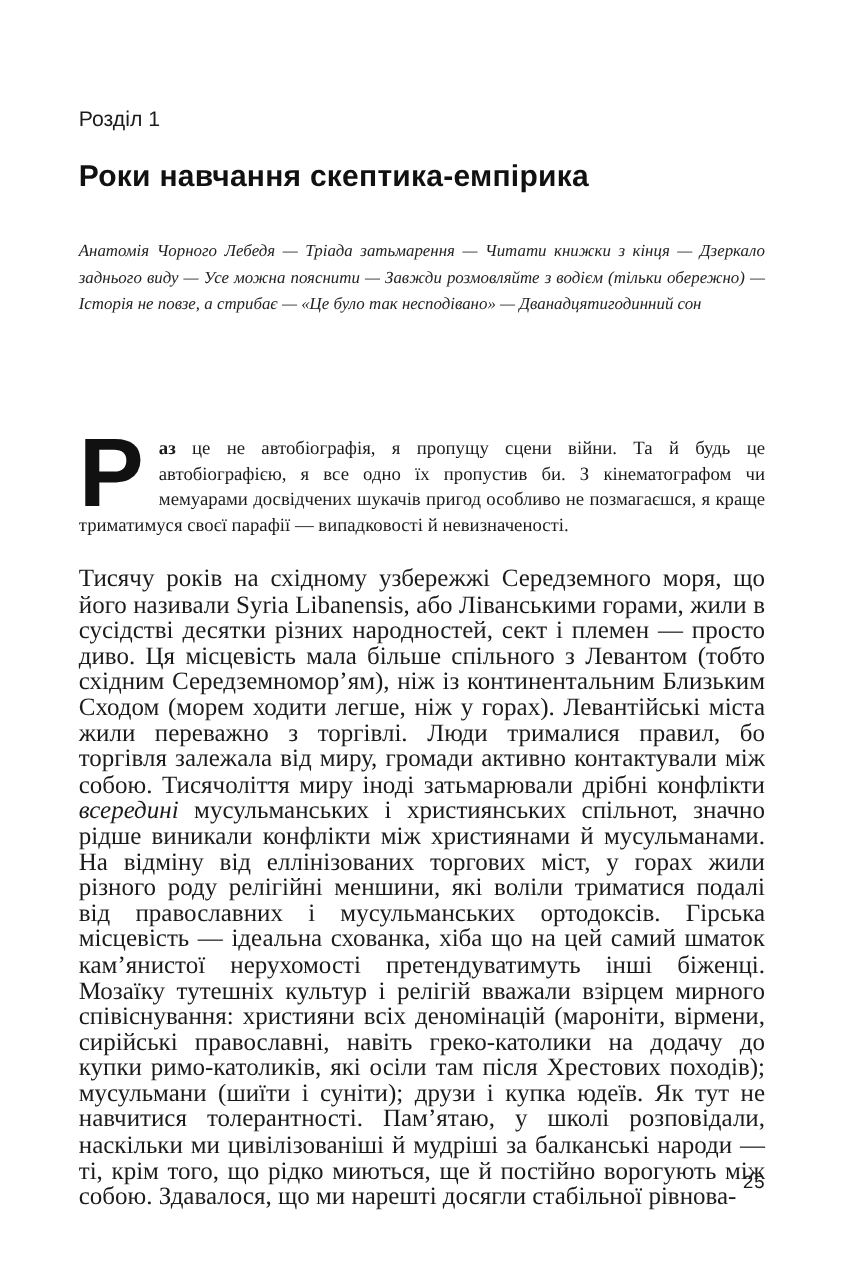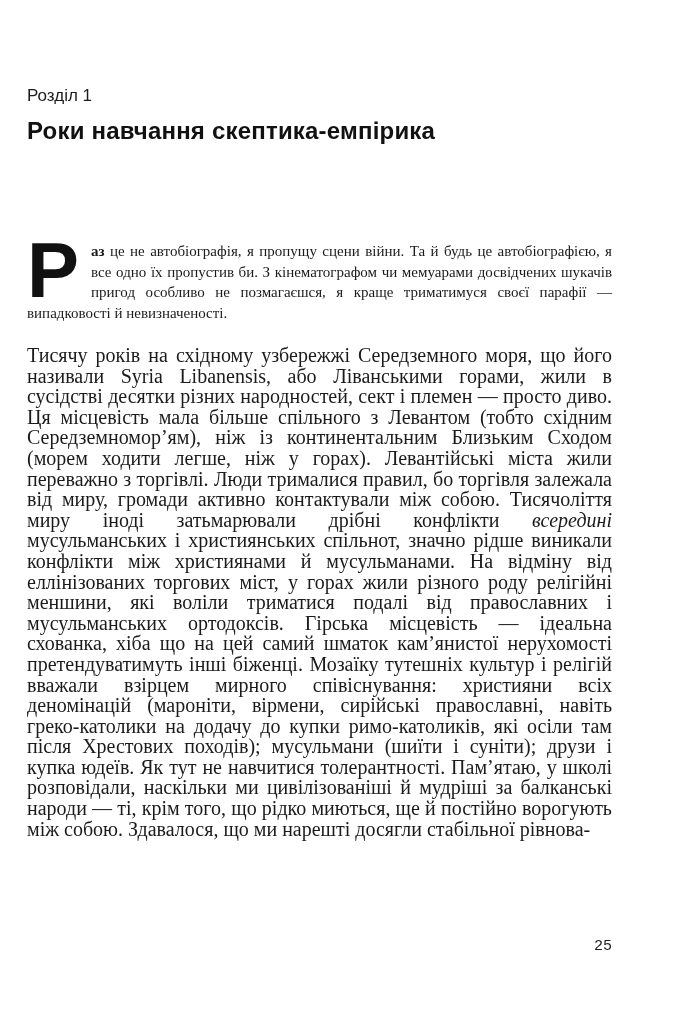--- a/index.html
+++ b/index.html
@@ -2,35 +2,35 @@
 <html lang="uk"><head>
 <meta charset="utf-8">
 <style>
   * { margin: 0; padding: 0; box-sizing: border-box; }
   html, body { background: #ffffff; }
   .page {
     width: 675px;
     height: 1024px;
     background: #ffffff;
     position: relative;
-    padding: 86px 63px 0 27px;
+    padding: 86px 63px 0 63px;
     color: #1b1b1b;
     overflow: hidden;
   }
   .chapter-label {
     font-family: "Liberation Sans", sans-serif;
     font-size: 17px;
     font-weight: 400;
     color: #1b1b1b;
   }
   .title {
     font-family: "Liberation Sans", sans-serif;
     font-size: 24px;
     font-weight: 700;
-    margin-top: 11px;
+    margin-top: 22px;
     letter-spacing: 0.2px;
     color: #111111;
   }
   .subtitle {
     font-family: "Liberation Serif", serif;
     font-style: italic;
     font-size: 13.5px;
     line-height: 21px;
     margin-top: 34px;
     text-align: justify;
@@ -82,20 +82,21 @@
 </style>
 </head>
 <body>
 
 <div class="page">
 
   <div class="chapter-label">Розділ 1</div>
 
   <h1 class="title">Роки навчання скептика-емпірика</h1>
 
+  <p class="subtitle">Анатомія Чорного Лебедя — Тріада затьмарення — Читати книжки з кінця — Дзеркало заднього виду — Усе можна пояснити — Завжди розмовляйте з водієм (тільки обережно) — Історія не повзе, а стрибає — «Це було так несподівано» — Дванадцятигодинний сон</p>
 
   <p class="intro">
     <span class="dropcap">Р</span><span class="bold-lead">аз</span><span> це не автобіографія, я пропущу сцени війни. Та й будь це автобіографією, я все одно їх пропустив би. З кінематографом чи мемуарами досвідчених шукачів пригод особливо не позмагаєшся, я краще триматимуся своєї парафії — випадковості й невизначеності.</span>
   </p>
 
 
   <p class="body-text">
     <span>Тисячу років на східному узбережжі Середземного моря, що його називали Syria Libanensis, або Ліванськими горами, жили в сусідстві десятки різних народностей, сект і племен — просто диво. Ця місцевість мала більше спільного з Левантом (тобто східним Середземномор’ям), ніж із континентальним Близьким Сходом (морем ходити легше, ніж у горах). Левантійські міста жили переважно з торгівлі. Люди трималися правил, бо торгівля залежала від миру, громади активно контактували між собою. Тисячоліття миру іноді затьмарювали дрібні конфлікти </span><span class="italic">всередині</span><span> мусульманських і християнських спільнот, значно рідше виникали конфлікти між християнами й мусульманами. На відміну від еллінізованих торгових міст, у горах жили різного роду релігійні меншини, які воліли триматися подалі від православних і мусульманських ортодоксів. Гірська місцевість — ідеальна схованка, хіба що на цей самий шматок кам’янистої нерухомості претендуватимуть інші біженці. Мозаїку тутешніх культур і релігій вважали взірцем мирного співіснування: християни всіх деномінацій (мароніти, вірмени, сирійські православні, навіть греко-католики на додачу до купки римо-католиків, які осіли там після Хрестових походів); мусульмани (шиїти і суніти); друзи і купка юдеїв. Як тут не навчитися толерантності. Пам’ятаю, у школі розповідали, наскільки ми цивілізованіші й мудріші за балканські народи — ті, крім того, що рідко миються, ще й постійно ворогують між собою. Здавалося, що ми нарешті досягли стабільної рівнова-</span>
   </p>
 

